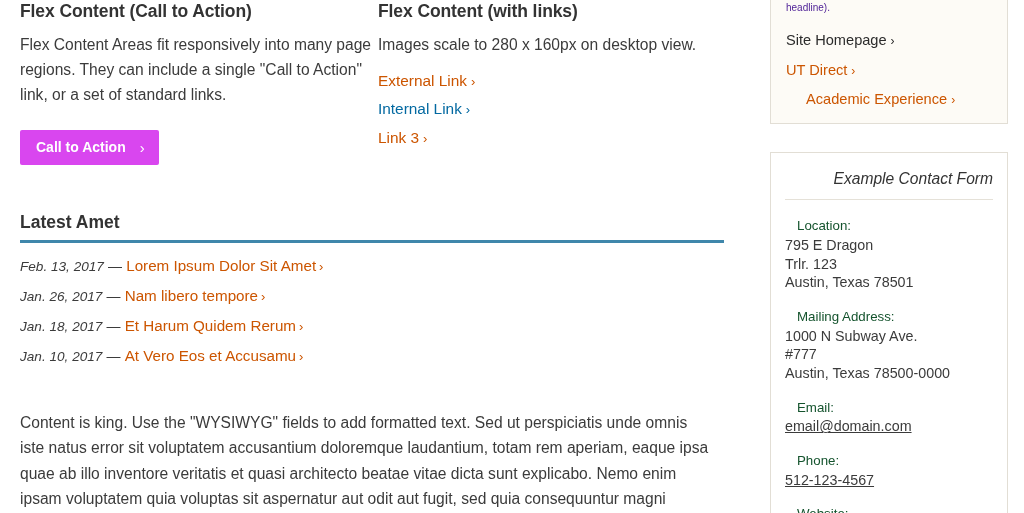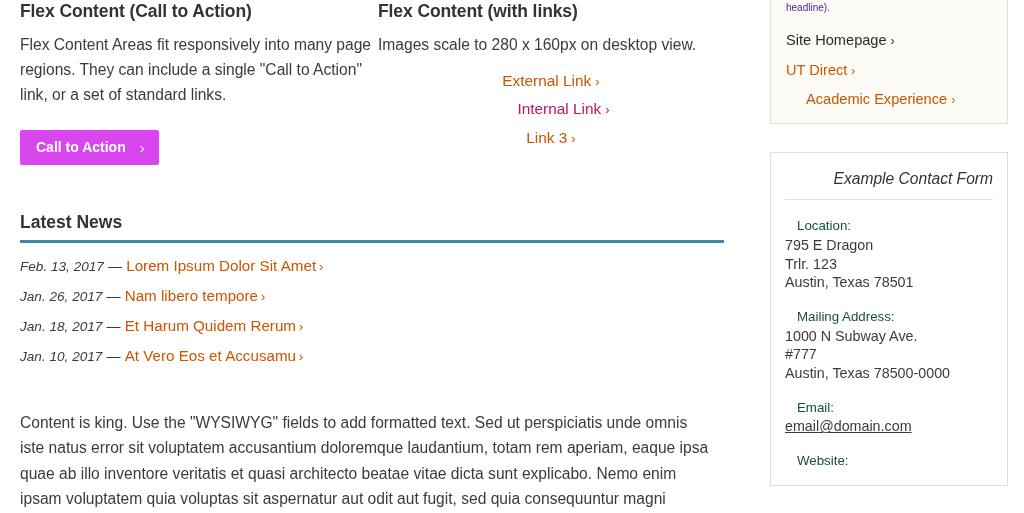--- a/index.html
+++ b/index.html
@@ -81,33 +81,32 @@
   }
   .cta-btn .chev {
     font-size: 15px;
     font-weight: normal;
     line-height: 1;
   }
 
   
   .flexlinks {
     margin-top: 16px;
-    text-align: center;
   }
   .flexlink {
     display: block;
     font-size: 15.4px;
     line-height: 1;
     margin-bottom: 13px;
     text-decoration: none;
     cursor: pointer;
   }
   .flexlink:last-child { margin-bottom: 0; }
   .flexlink.orange { color: #cc5500; }
-  .flexlink.dark   { color: #be185d; margin-left: 25px; }
+  .flexlink.dark   { color: #0369a1; }
   .flexlink .chev {
     font-size: 13px;
     margin-left: 4px;
   }
 
   
   #latest-news {
     margin-top: 46px;
   }
   .news-heading {
@@ -263,21 +262,21 @@
           </a>
           <a class="flexlink orange">
             <span>Link 3</span><span class="chev">›</span>
           </a>
         </div>
       </div>
 
     </div>
 
     <div id="latest-news">
-      <h2 class="news-heading">Latest News</h2>
+      <h2 class="news-heading">Latest Amet</h2>
       <div class="news-rule"></div>
 
       <div class="news-item">
         <span class="news-date">Feb. 13, 2017</span>
         <span class="news-dash">—</span>
         <a class="news-link"><span>Lorem Ipsum Dolor Sit Amet</span><span class="chev">›</span></a>
       </div>
 
       <div class="news-item">
         <span class="news-date">Jan. 26, 2017</span>
@@ -333,20 +332,24 @@
         <div class="contact-value">1000 N Subway Ave.</div>
         <div class="contact-value">#777</div>
         <div class="contact-value">Austin, Texas 78500-0000</div>
       </div>
 
       <div class="contact-group">
         <div class="contact-label">Email:</div>
         <a class="contact-value link">email@domain.com</a>
       </div>
 
+      <div class="contact-group">
+        <div class="contact-label">Phone:</div>
+        <a class="contact-value link">512-123-4567</a>
+      </div>
 
       <div class="contact-group">
         <div class="contact-label">Website:</div>
       </div>
 
     </div>
 
   </div>
 
 </div>

